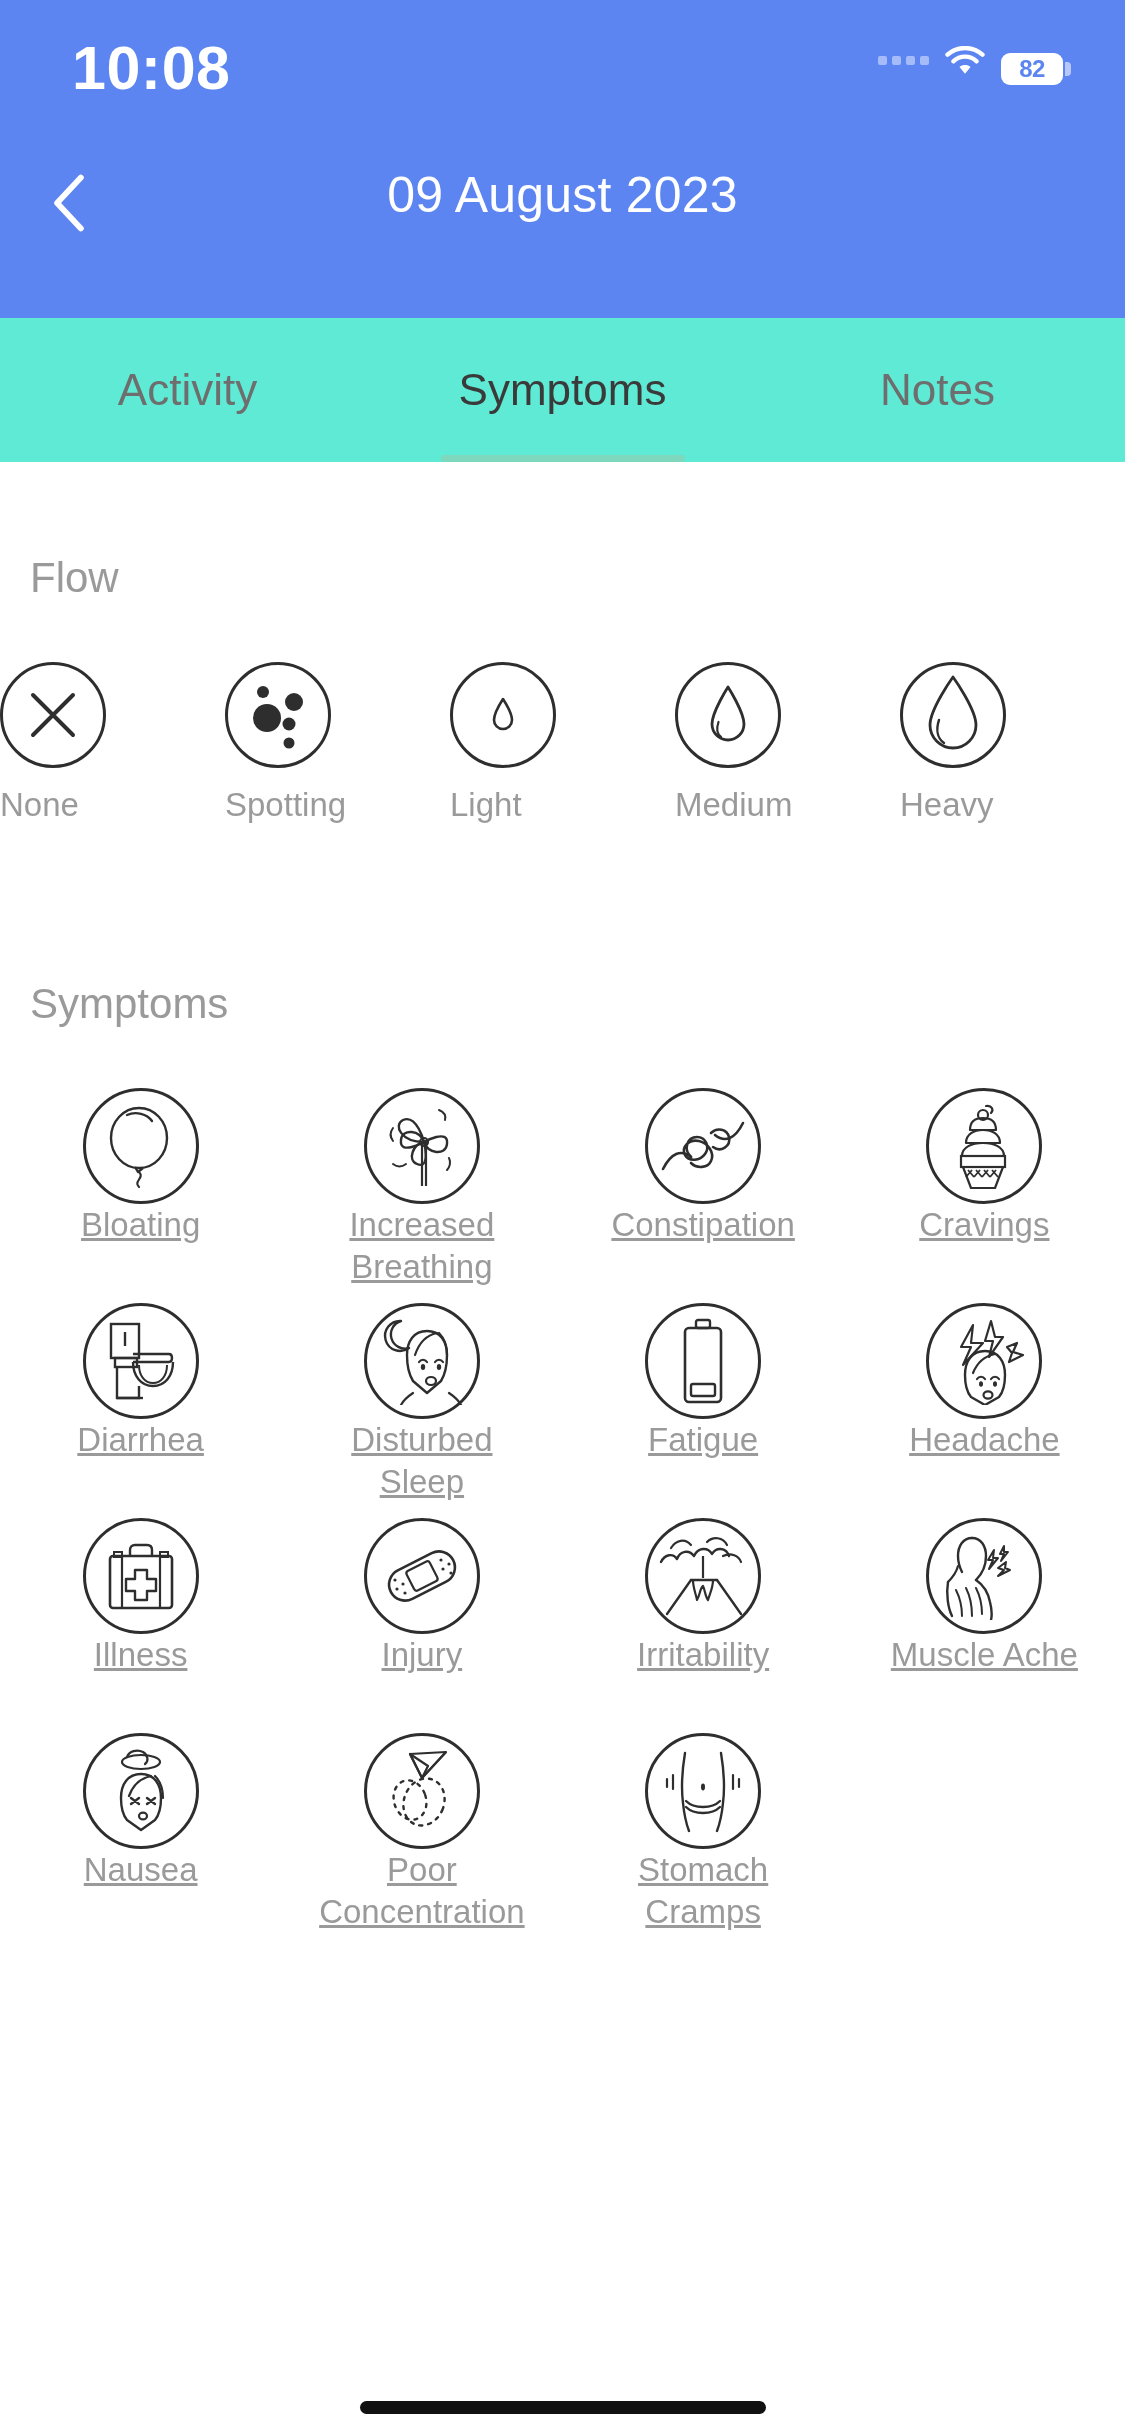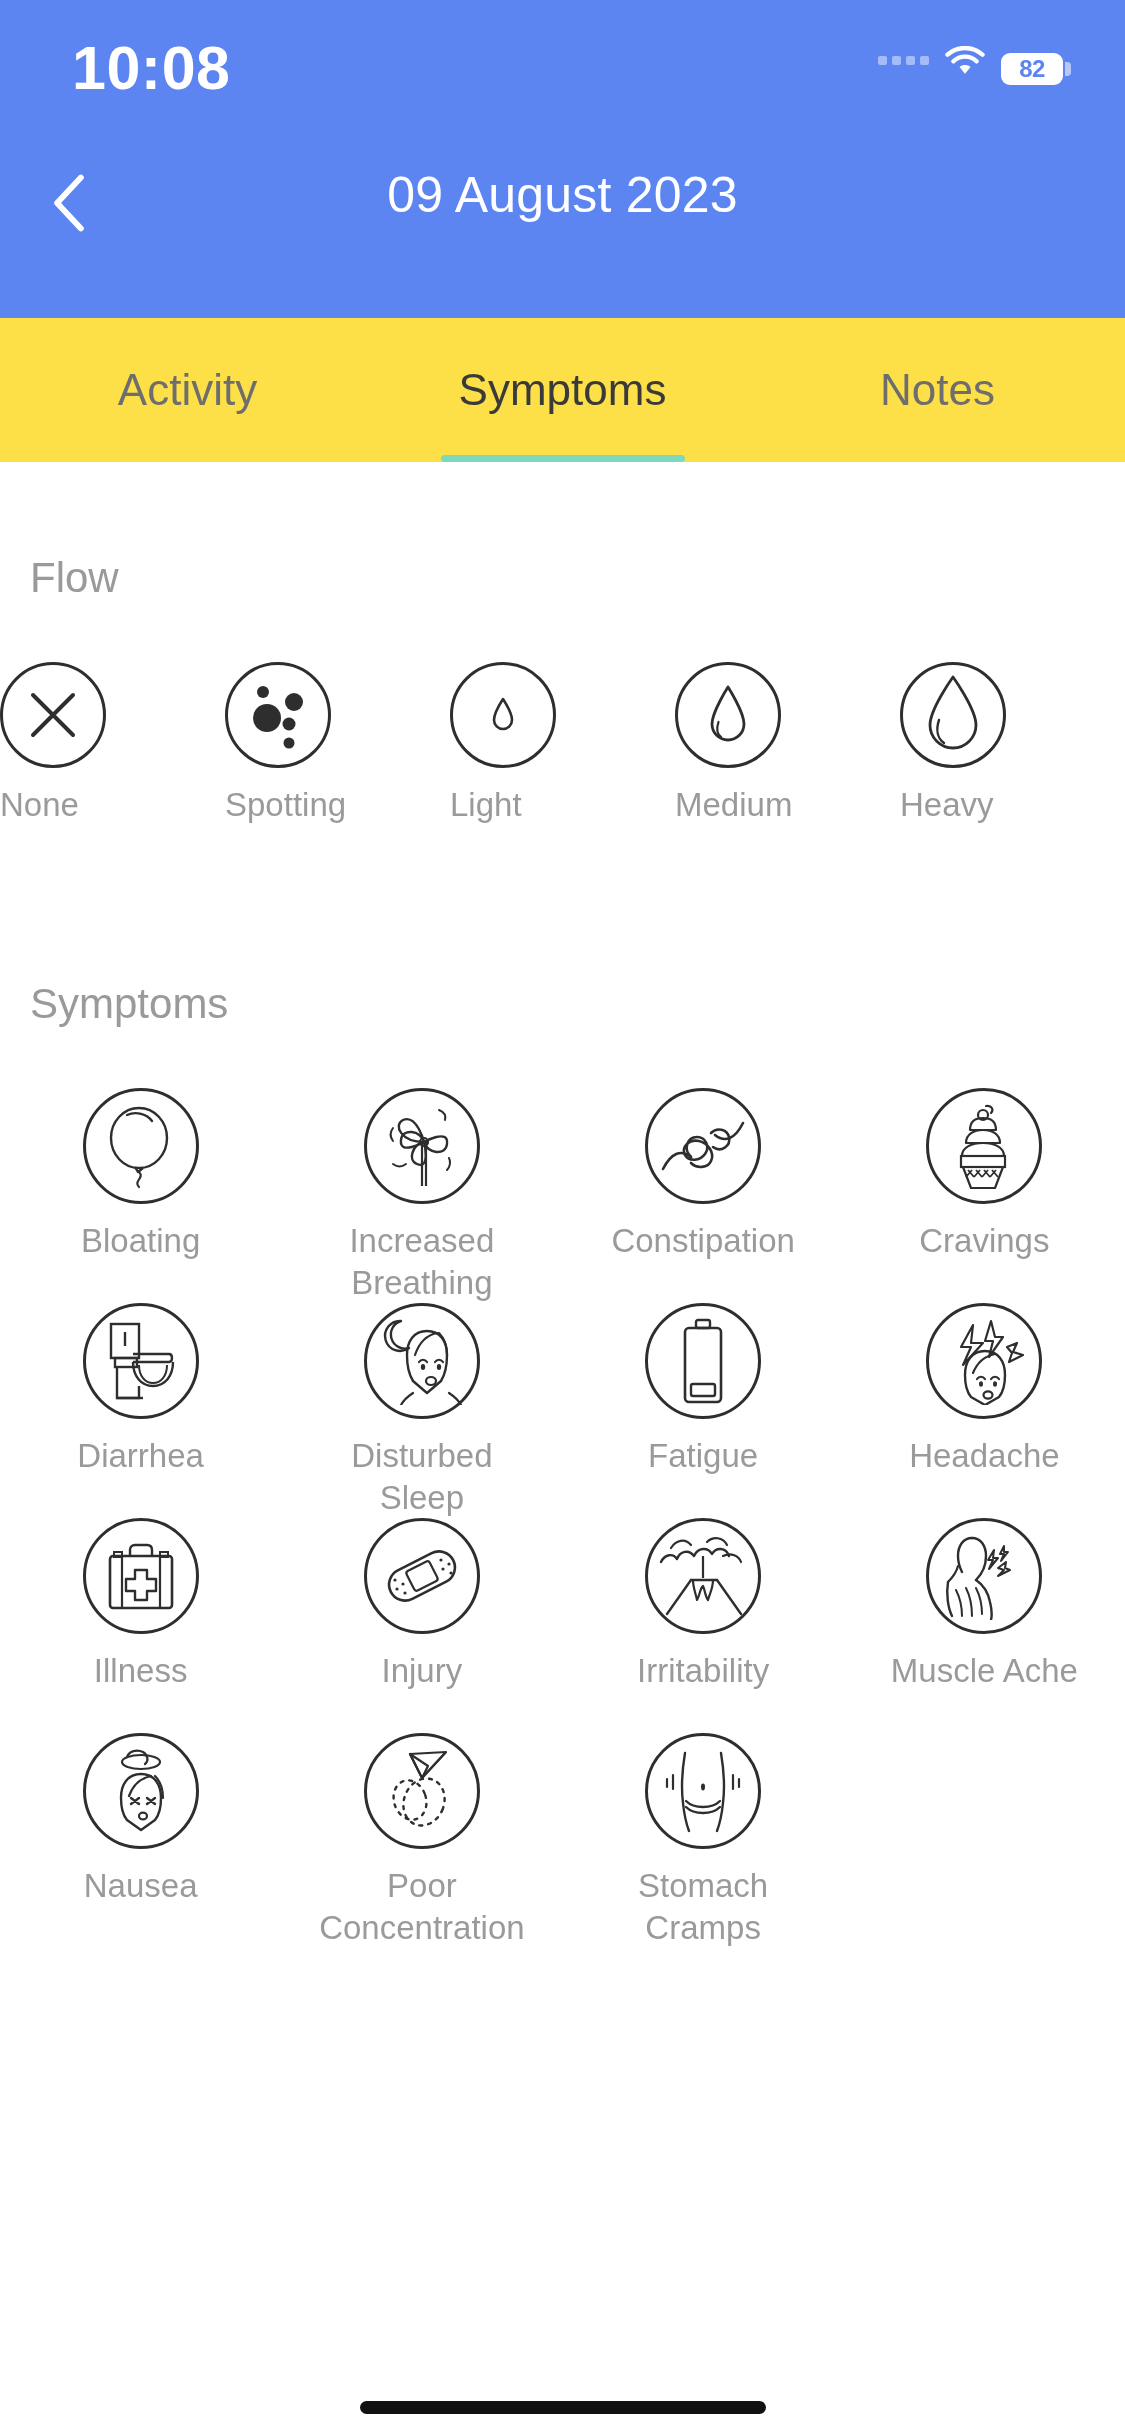--- a/index.html
+++ b/index.html
@@ -57,21 +57,21 @@
   .back-chevron { width: 34px; height: 58px; display: block; }
   .header-title {
     position: absolute; left: 0; top: 46px; width: 1125px;
     text-align: center; color: #ffffff;
     font-size: 50px; font-weight: 400; letter-spacing: 0.2px;
   }
 
   
   .tabbar {
     position: absolute; top: 318px; left: 0; width: 1125px; height: 144px;
-    background: #fde047; display: flex;
+    background: #5eead4; display: flex;
   }
   .tab {
     flex: 1; position: relative;
     display: flex; align-items: center; justify-content: center;
     font-size: 44px; color: #6E6E6E; font-weight: 400;
   }
   .tab.active { color: #3A3A3A; }
   .tab .tab-underline {
     position: absolute; bottom: 0; left: 50%; transform: translateX(-50%);
     width: 244px; height: 7px; background: #7DD8BE; border-radius: 4px;
@@ -119,22 +119,22 @@
     display: flex; flex-direction: column; align-items: center;
     height: 215px;
   }
   .sym-circle {
     width: 116px; height: 116px; border-radius: 50%;
     border: 3px solid #2E2E2E;
     display: flex; align-items: center; justify-content: center;
     background: #fff; flex: 0 0 auto;
   }
   .sym-label {
-    margin-top: 16px; font-size: 33px; color: #9A9A9A;
-    text-align: center; line-height: 1.28; max-width: 230px;
+    font-size: 33px; color: #9A9A9A;
+    text-align: center; line-height: 1.28; max-width: 230px; text-decoration: underline;
   }
 
   
   .home-indicator {
     position: absolute; bottom: 22px; left: 50%; transform: translateX(-50%);
     width: 406px; height: 13px; border-radius: 8px; background: #111;
   }
 
   svg.gi { display: block; }
 </style>

